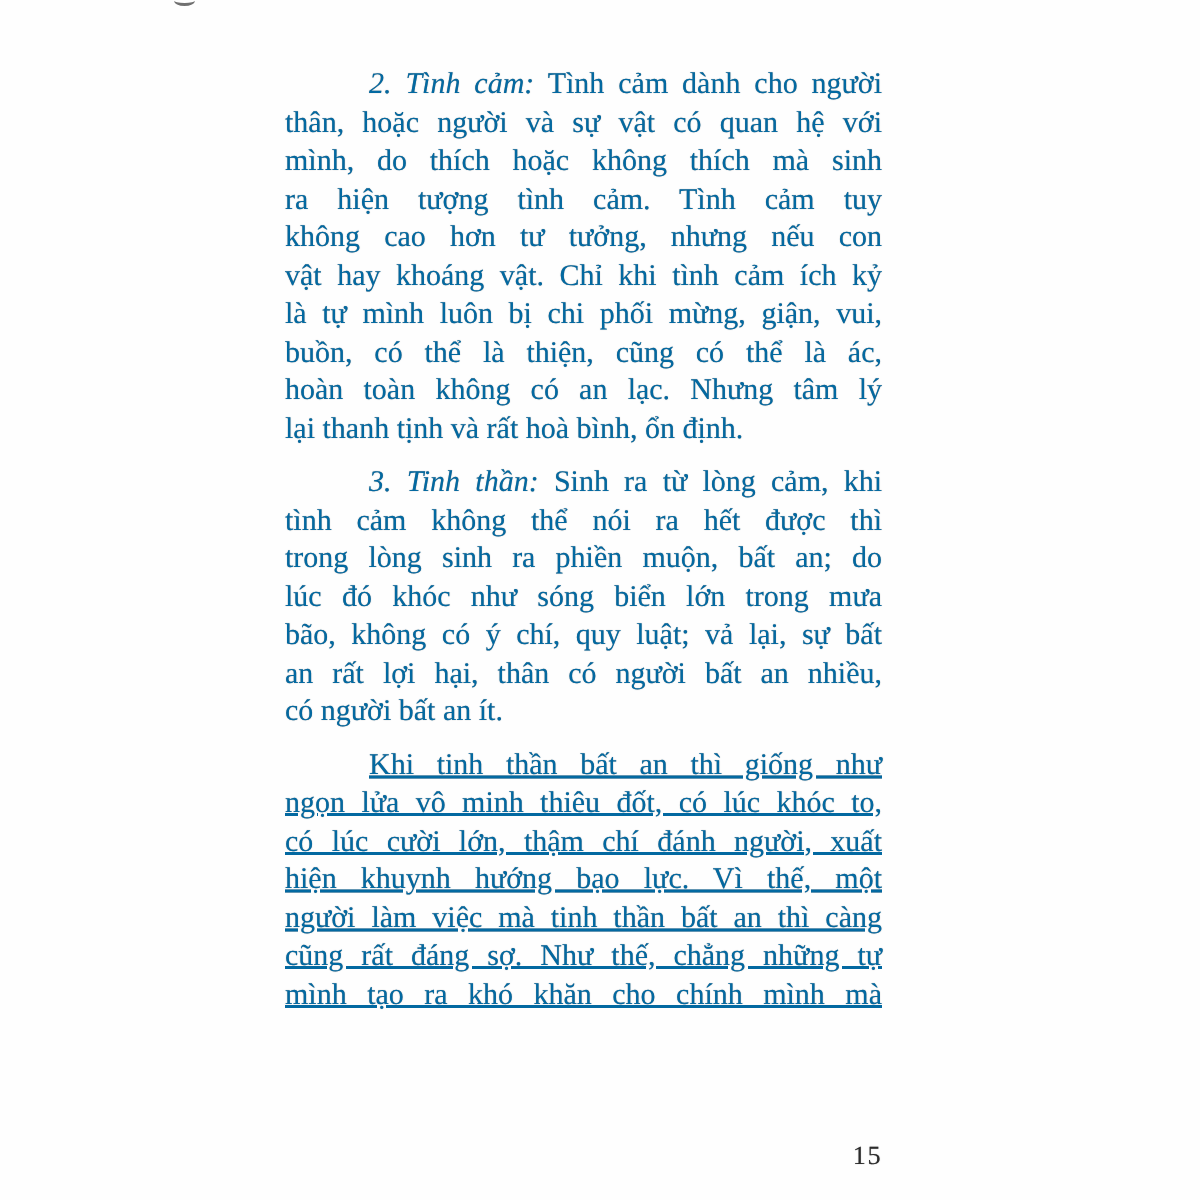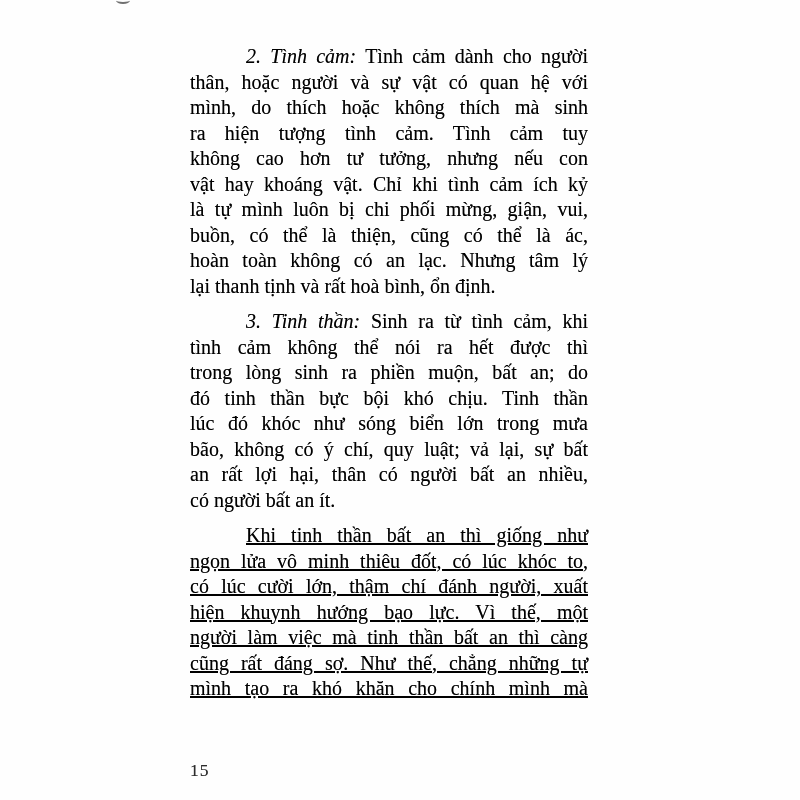--- a/index.html
+++ b/index.html
@@ -23,21 +23,21 @@
     height: 7px;
     border-bottom: 2px solid #4d4d4d;
     border-radius: 0 0 60% 60%;
     opacity: .8;
   }
   .text-block {
     position: absolute;
     left: 190px;
     top: 44px;
     width: 398px;
-    color: #000000;
+    color: #0369a1;
     font-size: 20px;
     line-height: 25.5px;
     text-shadow: 0 0 0.6px rgba(44,44,44,0.55);
   }
   .para { margin-bottom: 10px; }
   .para:last-child { margin-bottom: 0; text-decoration: underline; }
   .line {
     text-align: justify;
     text-align-last: justify;
     height: 25.5px;
@@ -46,21 +46,21 @@
   }
   .line.just { white-space: normal; }
   .line.first { text-indent: 56px; }
   .line.endpara { text-align-last: left; }
   .lead { font-style: italic; }
   .page-number {
     position: absolute;
     left: 190px;
     top: 760px;
     width: 398px;
-    text-align: left;
+    text-align: right;
     font-size: 17.5px;
     color: #2c2c2c;
     letter-spacing: 1px;
     text-shadow: 0 0 0.6px rgba(44,44,44,0.55);
   }
 </style>
 </head>
 <body>
 
 <div class="book-page">
@@ -76,24 +76,23 @@
       <div class="line just">ra hiện tượng tình cảm. Tình cảm tuy</div>
       <div class="line just">không cao hơn tư tưởng, nhưng nếu con</div>
       <div class="line just">vật hay khoáng vật. Chỉ khi tình cảm ích kỷ</div>
       <div class="line just">là tự mình luôn bị chi phối mừng, giận, vui,</div>
       <div class="line just">buồn, có thể là thiện, cũng có thể là ác,</div>
       <div class="line just">hoàn toàn không có an lạc. Nhưng tâm lý</div>
       <div class="line just endpara">lại thanh tịnh và rất hoà bình, ổn định.</div>
     </div>
 
     <div class="para">
-      <div class="line just first"><span class="lead">3. Tinh thần:</span> <span>Sinh ra từ tình cảm, khi</span></div>
+      <div class="line just first"><span class="lead">3. Tinh thần:</span> <span>Sinh ra từ lòng cảm, khi</span></div>
       <div class="line just">tình cảm không thể nói ra hết được thì</div>
       <div class="line just">trong lòng sinh ra phiền muộn, bất an; do</div>
-      <div class="line just">đó tinh thần bực bội khó chịu. Tinh thần</div>
       <div class="line just">lúc đó khóc như sóng biển lớn trong mưa</div>
       <div class="line just">bão, không có ý chí, quy luật; vả lại, sự bất</div>
       <div class="line just">an rất lợi hại, thân có người bất an nhiều,</div>
       <div class="line just endpara">có người bất an ít.</div>
     </div>
 
     <div class="para">
       <div class="line just first">Khi tinh thần bất an thì giống như</div>
       <div class="line just">ngọn lửa vô minh thiêu đốt, có lúc khóc to,</div>
       <div class="line just">có lúc cười lớn, thậm chí đánh người, xuất</div>

